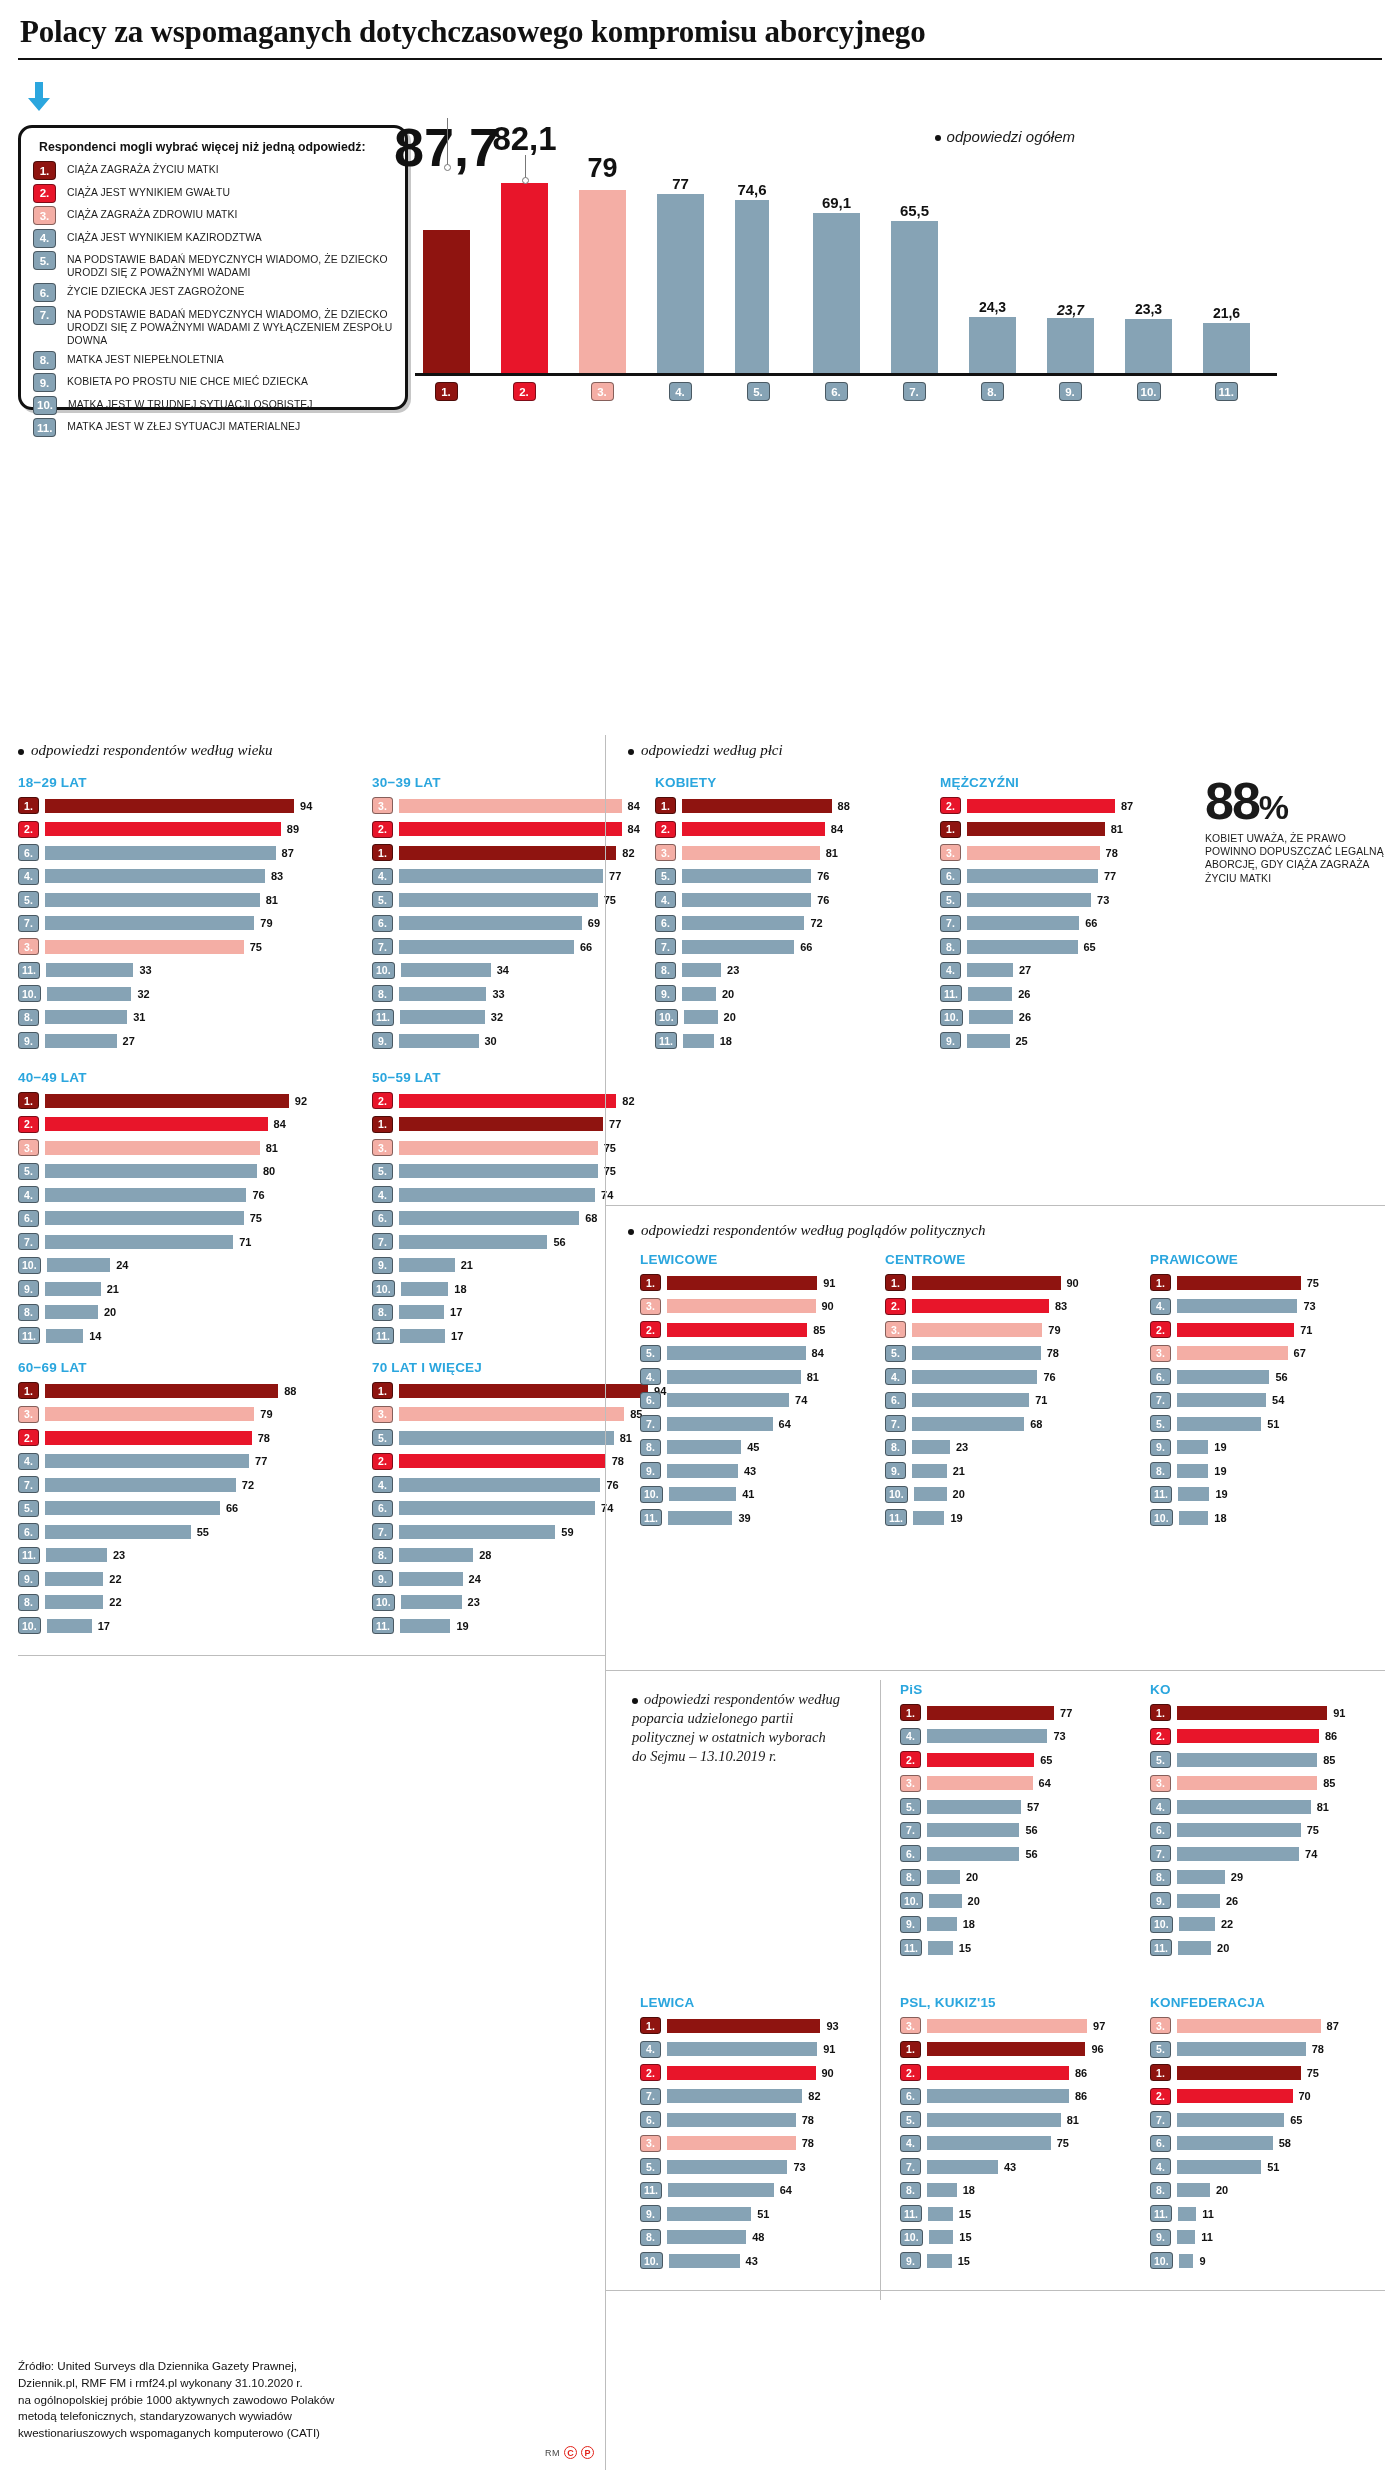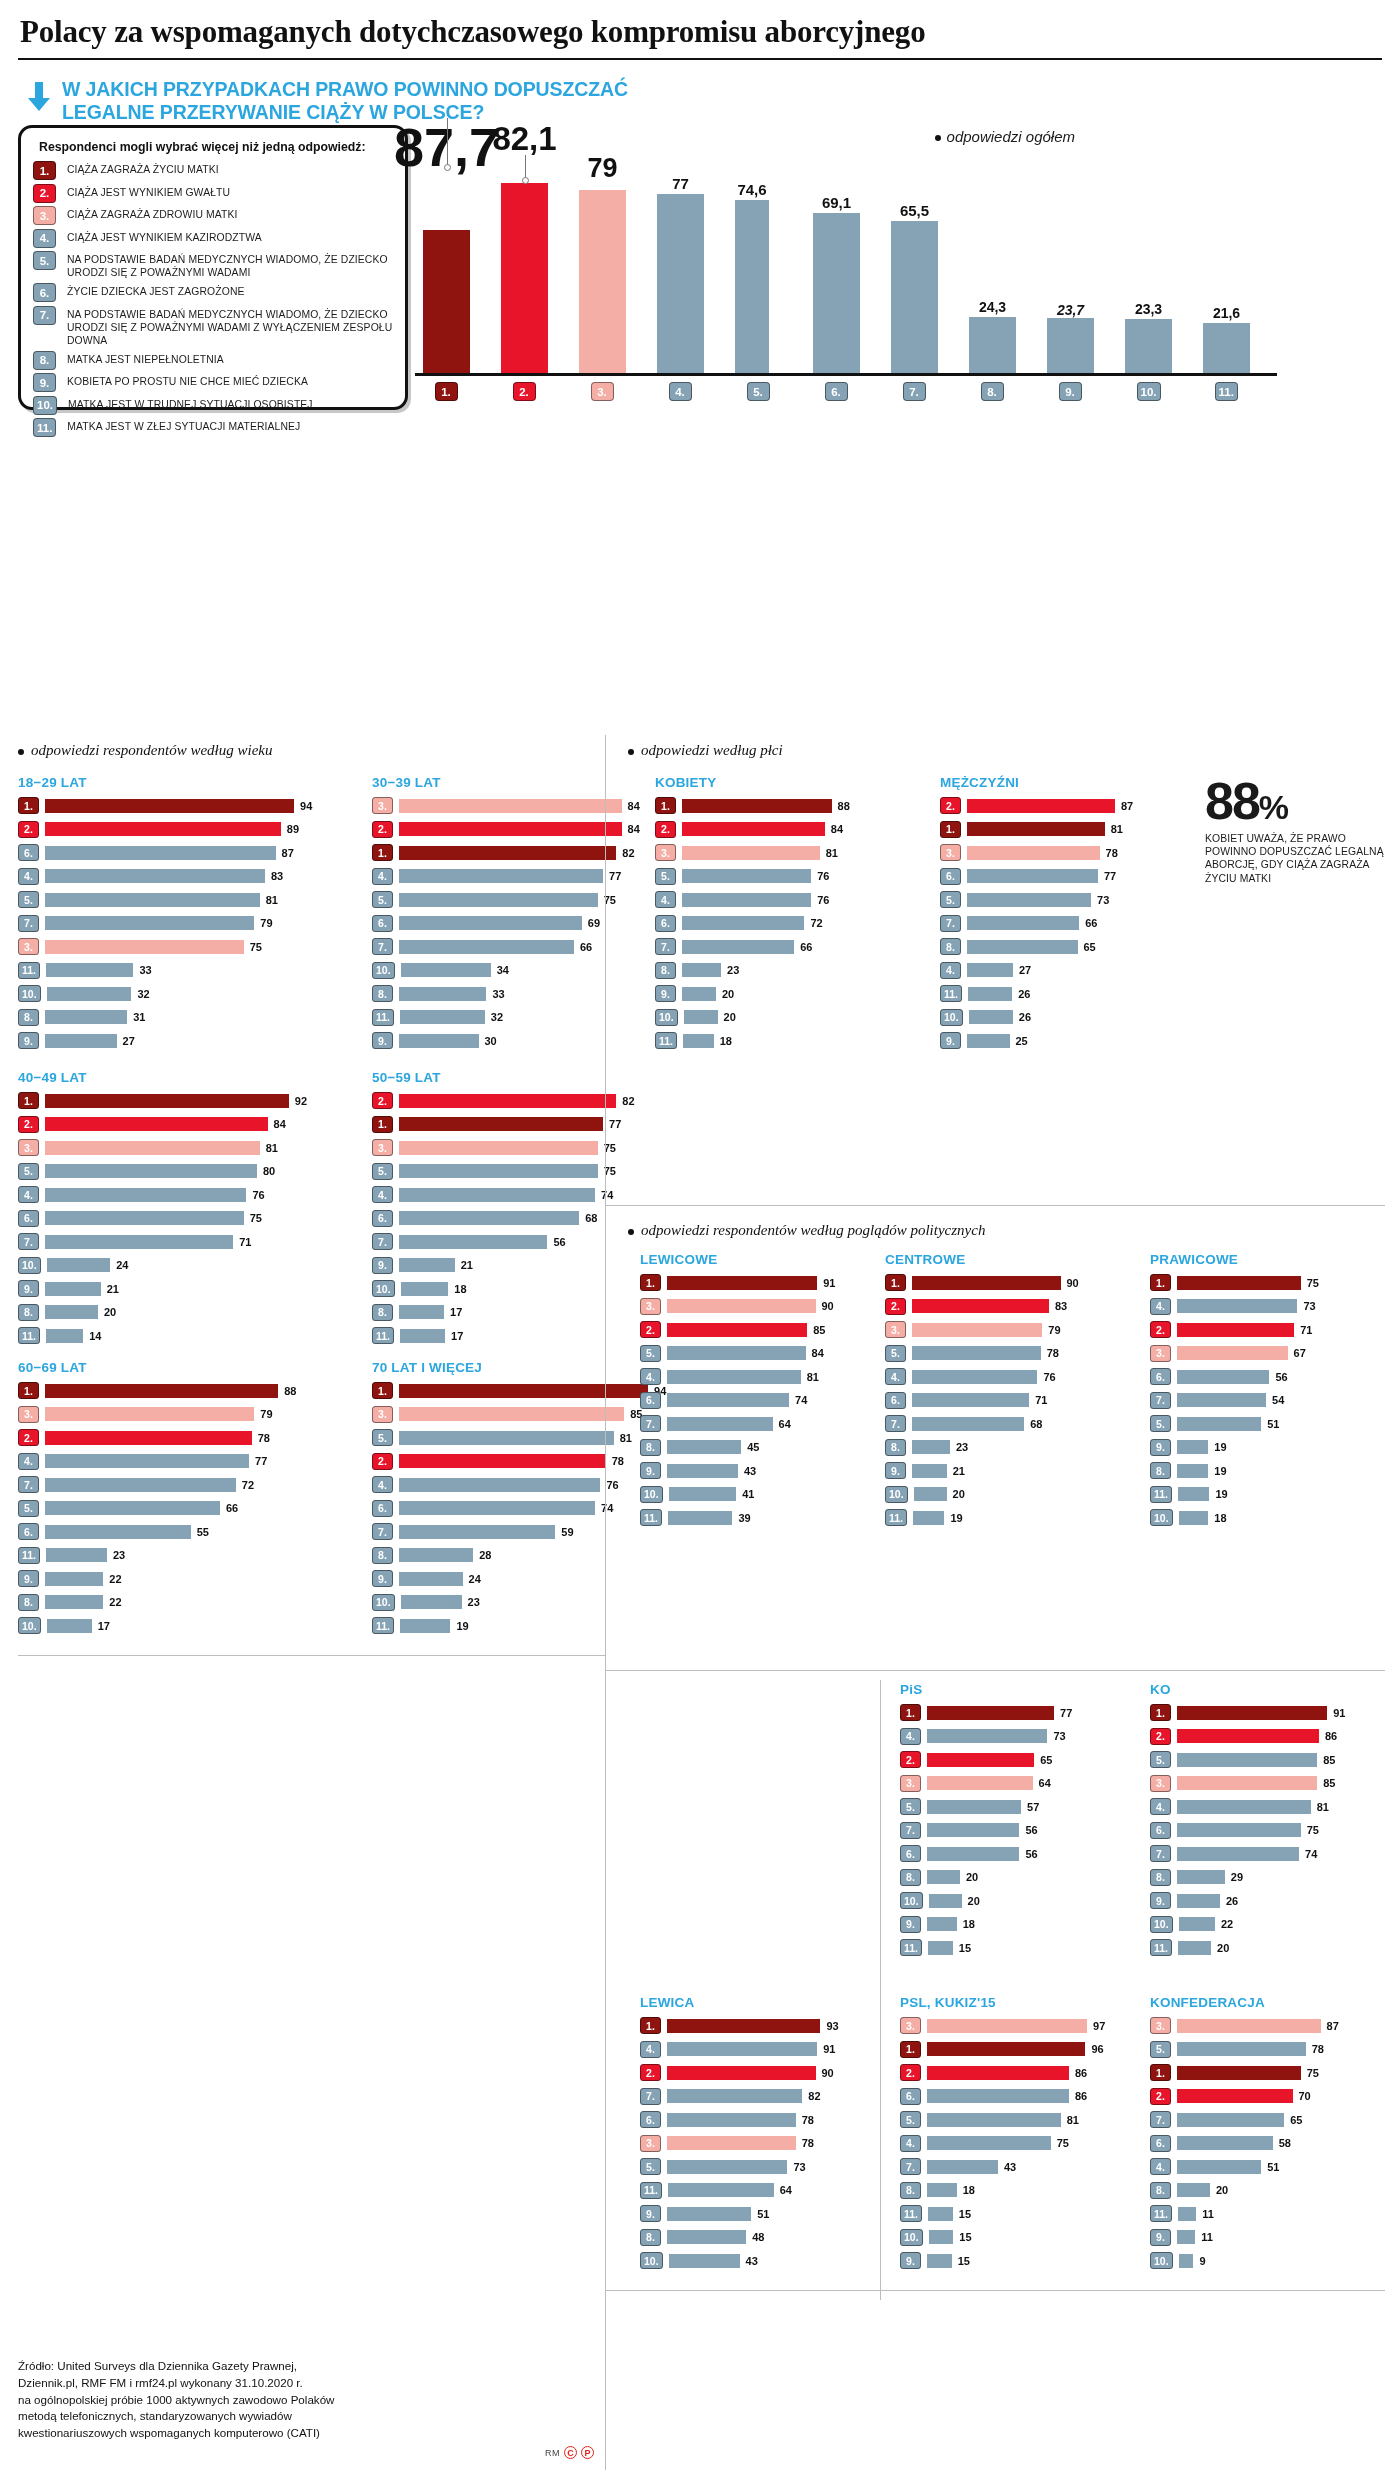--- a/index.html
+++ b/index.html
@@ -117,24 +117,20 @@
 
   <div class="headline">Polacy za wspomaganych dotychczasowego kompromisu aborcyjnego</div>
   <div class="hr-top"></div>
 
   <div class="subhead-row">
     <div class="arrow-down">
       <svg width="26" height="30" viewBox="0 0 26 30">
           <path d="M9 0 h8 v16 h7 L13 29 L2 16 h7 z" fill="#2ba6de"></path>
         </svg>
     </div>
-    <div>
-      <div class="subhead">W JAKICH PRZYPADKACH PRAWO POWINNO DOPUSZCZAĆ</div>
-      <div class="subhead">LEGALNE PRZERYWANIE CIĄŻY W POLSCE?</div>
-    </div>
   </div>
   <div class="proc-note">(odpowiedzi w proc.)</div>
 
   <div class="legend-box">
     <div class="legend-title">Respondenci mogli wybrać więcej niż jedną odpowiedź:</div>
     <div id="legend-items">
         <div class="legend-item">
           <span class="num" style="background: rgb(143, 20, 16);">1.</span>
           <span class="txt">CIĄŻA ZAGRAŻA ŻYCIU MATKI</span>
         </div>
@@ -1148,20 +1144,23 @@
       </div>
       <div class="row">
         <span class="num" style="background: rgb(134, 163, 181);">10.</span>
         <span class="barwrap">
           <span class="hbar" style="width: 29.7px; background: rgb(134, 163, 181);"></span>
           <span class="v">18</span>
         </span>
       </div>
     </div>
 
+  <div class="poli-note" style="left:632px; top:1690px; width:210px;">
+    <span class="dot"></span><span>odpowiedzi respondentów według poparcia udzielonego partii politycznej w ostatnich wyborach do Sejmu – 13.10.2019 r.</span>
+  </div>
   <div class="panel" id="panel-party-pis" style="left:900px;  top:1682px; width:235px;">
       <div class="panel-title">PiS</div>
       <div class="row">
         <span class="num" style="background: rgb(143, 20, 16);">1.</span>
         <span class="barwrap">
           <span class="hbar" style="width: 127.05px; background: rgb(143, 20, 16);"></span>
           <span class="v">77</span>
         </span>
       </div>
       <div class="row">

